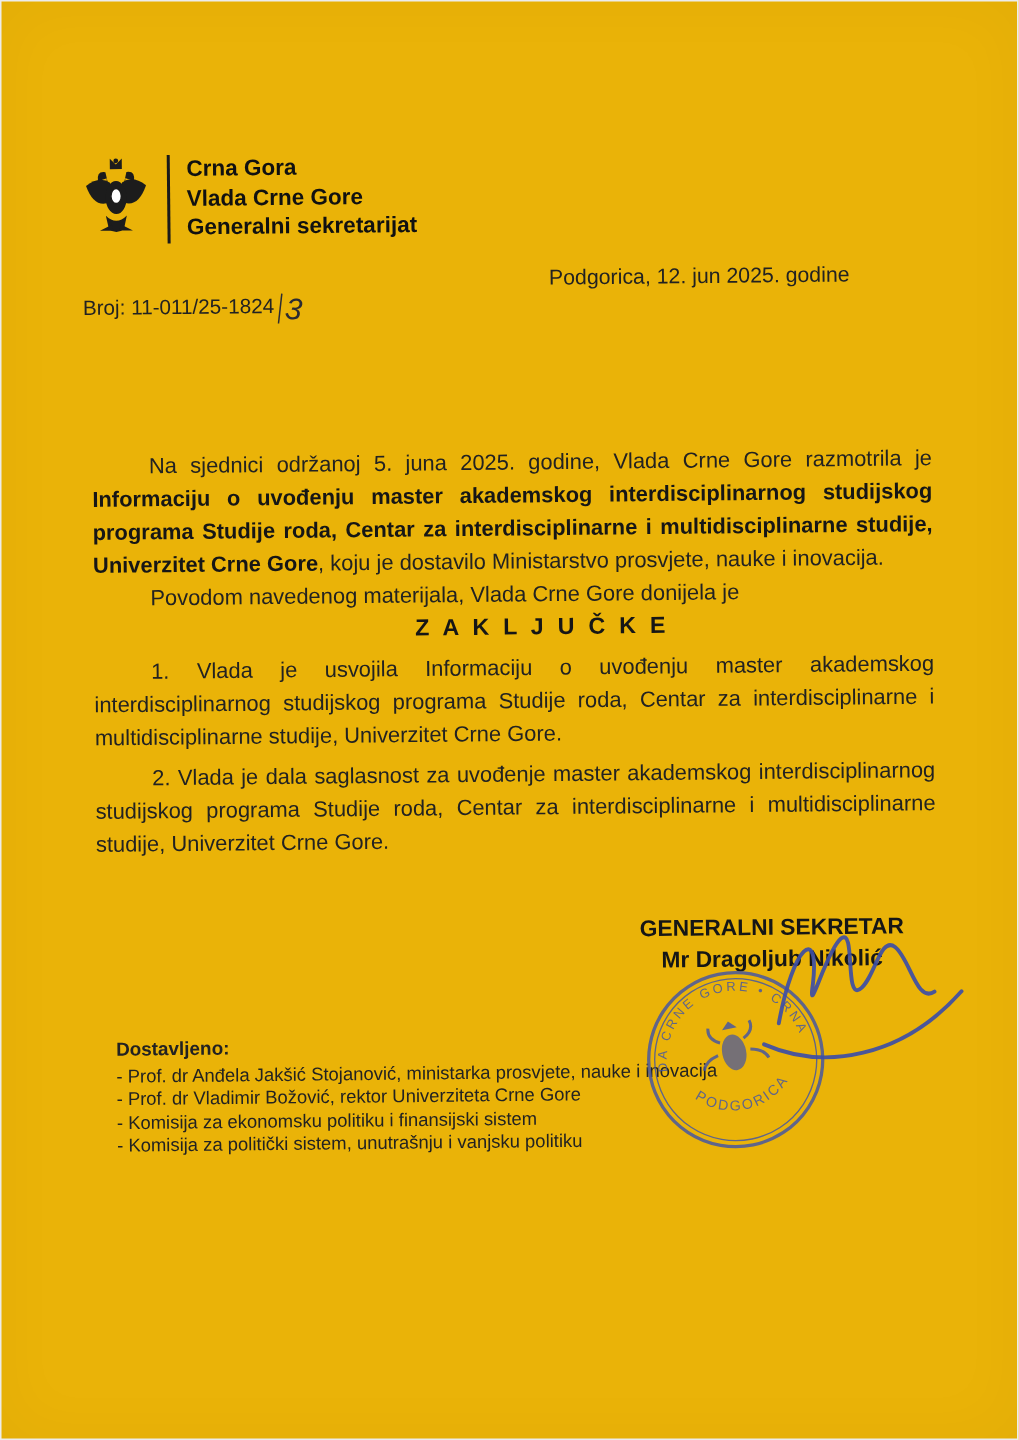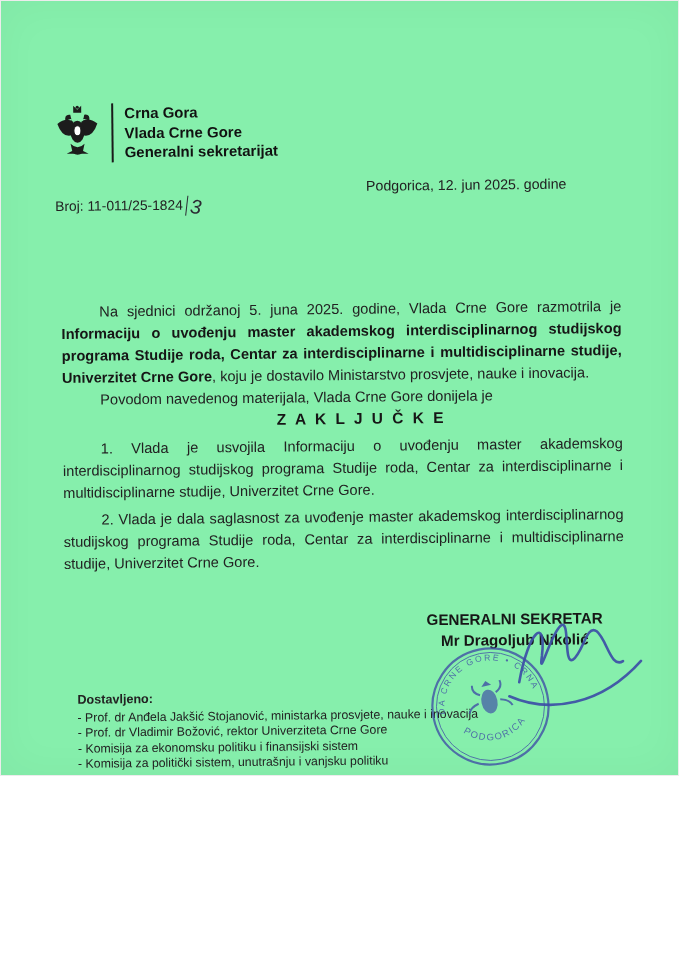--- a/index.html
+++ b/index.html
@@ -1,19 +1,19 @@
 <!DOCTYPE html>
 <html><head>
 <meta charset="utf-8">
 <style>
   html,body{margin:0;padding:0;background:#ffffff;}
   .page{
     position:relative;
-    width:679px;height:776px;
-    background:#86efac;
+    width:679px;height:960px;
+    background:#eab308;
     font-family:"Liberation Sans", sans-serif;
     color:#1f1f1f;
     overflow:hidden;
     box-shadow: inset 0 0 45px rgba(0,0,0,0.035);
     border:1px solid #ececec;
     box-sizing:border-box;
   }
   .scan{position:absolute;inset:0;transform:rotate(-0.6deg);transform-origin:340px 470px;}
 
   

